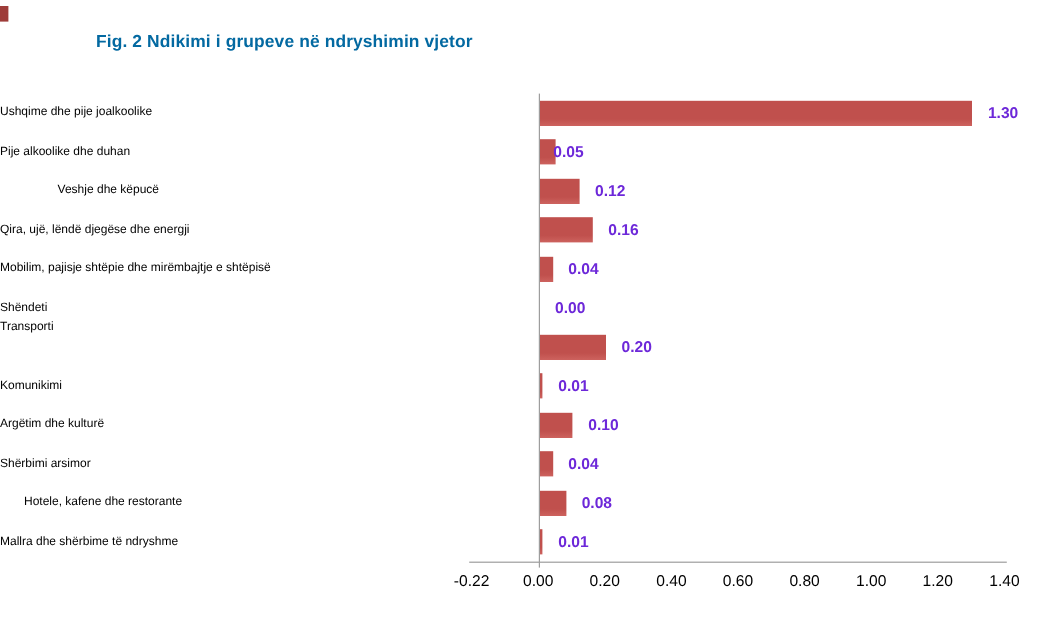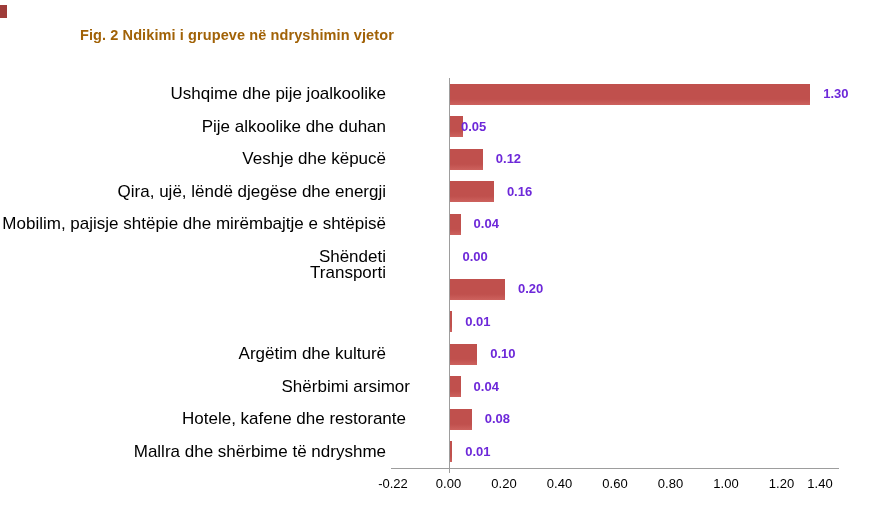--- a/index.html
+++ b/index.html
@@ -25,22 +25,21 @@
     letter-spacing: 0.1px;
   }
   .labels {
     position: absolute;
     left: 0; top: 78px;
     width: 386px; height: 390px;
   }
   .cat-label {
     position: absolute;
     left: 0; width: 100%;
-    text-align: right;
-    font-size: 17px;
+    font-size: 10px;
     color: #000000;
     white-space: nowrap;
   }
   .plot {
     position: absolute;
     left: 393px; top: 78px;
     width: 444px; height: 390px;
   }
   .baseline {
     position: absolute;
@@ -70,32 +69,33 @@
     font-size: 13px;
     color: #000000;
     white-space: nowrap;
   }
 </style>
 </head>
 <body>
 
 <div class="page">
   <div class="corner-mark" style="background: rgb(158, 60, 57);"></div>
-  <h2 class="title" style="color: #a16207;">Fig. 2 Ndikimi i grupeve në ndryshimin vjetor</h2>
+  <h2 class="title" style="color: #0369a1;">Fig. 2 Ndikimi i grupeve në ndryshimin vjetor</h2>
   <div class="chart">
     <div class="labels" id="labels">
         <div class="cat-label" style="top: 0px; height: 32.5px; line-height: 32.5px;">Ushqime dhe pije joalkoolike</div>
         <div class="cat-label" style="top: 32.5px; height: 32.5px; line-height: 32.5px;">Pije alkoolike dhe duhan</div>
-        <div class="cat-label" style="top: 65px; height: 32.5px; line-height: 32.5px;">Veshje dhe këpucë</div>
+        <div class="cat-label" style="top: 65px; height: 32.5px; line-height: 32.5px; padding-left: 48px;">Veshje dhe këpucë</div>
         <div class="cat-label" style="top: 97.5px; height: 32.5px; line-height: 32.5px;">Qira, ujë, lëndë djegëse dhe energji</div>
         <div class="cat-label" style="top: 130px; height: 32.5px; line-height: 32.5px;">Mobilim, pajisje shtëpie dhe mirëmbajtje e shtëpisë</div>
         <div class="cat-label" style="top: 162.5px; height: 32.5px; line-height: 32.5px;">Shëndeti</div>
         <div class="cat-label" style="top: 179px; height: 32.5px; line-height: 32.5px;">Transporti</div>
+        <div class="cat-label" style="top: 227.5px; height: 32.5px; line-height: 32.5px;">Komunikimi</div>
         <div class="cat-label" style="top: 260px; height: 32.5px; line-height: 32.5px;">Argëtim dhe kulturë</div>
-        <div class="cat-label" style="top: 292.5px; height: 32.5px; line-height: 32.5px; padding-left: 24px;">Shërbimi arsimor</div>
+        <div class="cat-label" style="top: 292.5px; height: 32.5px; line-height: 32.5px;">Shërbimi arsimor</div>
         <div class="cat-label" style="top: 325px; height: 32.5px; line-height: 32.5px; margin-left: 20px;">Hotele, kafene dhe restorante</div>
         <div class="cat-label" style="top: 357.5px; height: 32.5px; line-height: 32.5px;">Mallra dhe shërbime të ndryshme</div>
       </div>
     <div class="plot" id="plot">
       <div class="baseline" id="baseline" style="background: rgb(157, 157, 157); left: 55.5px; height: 395px;"></div>
       <div class="xaxis-line" id="xaxis" style="background: rgb(157, 157, 157); top: 390px;"></div>
     <div class="bar" style="left: 56.5px; width: 360.75px; top: 5.75px; background: linear-gradient(rgb(192, 80, 77) 0%, rgb(192, 80, 77) 72%, rgb(205, 98, 94) 100%);"></div>
         <div class="val-label" style="left: 430.25px; top: 0px; height: 32.5px; line-height: 32.5px;">1.30</div>
         <div class="bar" style="left: 56.5px; width: 13.875px; top: 38.25px; background: linear-gradient(rgb(192, 80, 77) 0%, rgb(192, 80, 77) 72%, rgb(205, 98, 94) 100%);"></div>
         <div class="val-label" style="left: 68px; top: 32.5px; height: 32.5px; line-height: 32.5px;">0.05</div>
@@ -119,16 +119,16 @@
         <div class="bar" style="left: 56.5px; width: 2.775px; top: 363.25px; background: linear-gradient(rgb(192, 80, 77) 0%, rgb(192, 80, 77) 72%, rgb(205, 98, 94) 100%);"></div>
         <div class="val-label" style="left: 72.275px; top: 357.5px; height: 32.5px; line-height: 32.5px;">0.01</div>
         <div class="tick-label" style="left: 0px;">-0.22</div>
         <div class="tick-label" style="left: 55.5px;">0.00</div>
         <div class="tick-label" style="left: 111px;">0.20</div>
         <div class="tick-label" style="left: 166.5px;">0.40</div>
         <div class="tick-label" style="left: 222px;">0.60</div>
         <div class="tick-label" style="left: 277.5px;">0.80</div>
         <div class="tick-label" style="left: 333px;">1.00</div>
         <div class="tick-label" style="left: 388.5px;">1.20</div>
-        <div class="tick-label" style="left: 427px;">1.40</div>
+        <div class="tick-label" style="left: 444px;">1.40</div>
       </div>
   </div>
 </div>
 
 </body></html>

